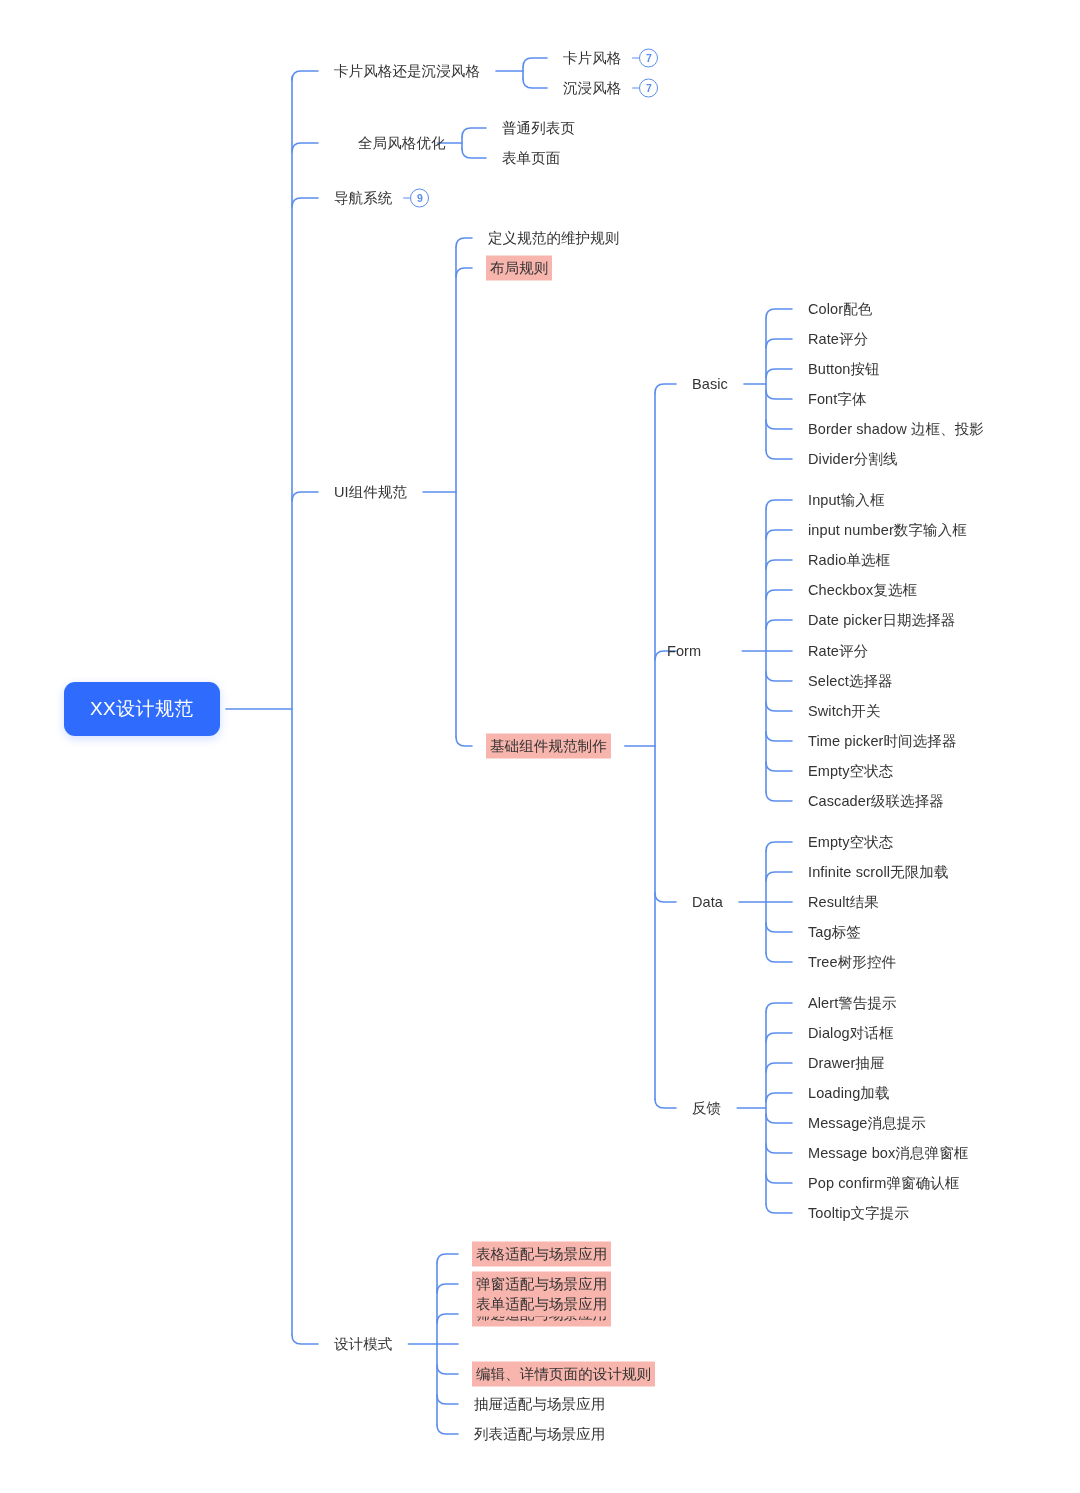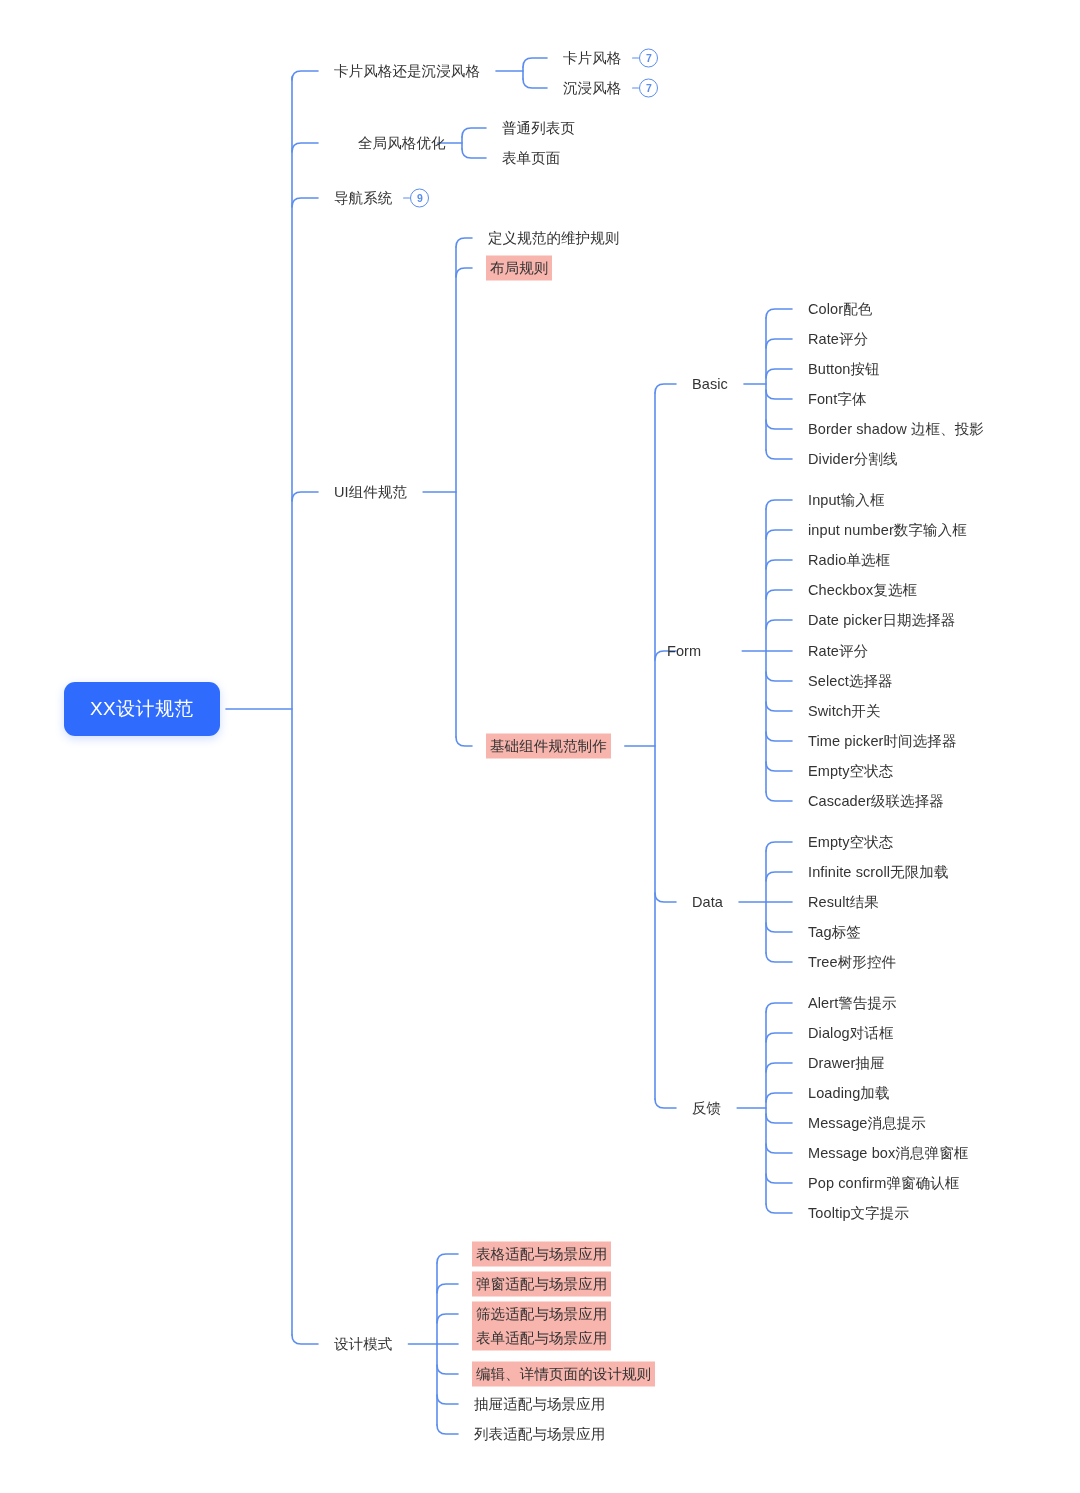--- a/index.html
+++ b/index.html
@@ -327,21 +327,21 @@
       </div>
       <div class="node hl" style="left: 472px; top: 1254px;">
         <span class="node-label">表格适配与场景应用</span>
       </div>
       <div class="node hl" style="left: 472px; top: 1284px;">
         <span class="node-label">弹窗适配与场景应用</span>
       </div>
       <div class="node hl" style="left: 472px; top: 1314px;">
         <span class="node-label">筛选适配与场景应用</span>
       </div>
-      <div class="node hl" style="left: 472px; top: 1304px; margin-top: 34px;">
+      <div class="node hl" style="left: 472px; top: 1304px;">
         <span class="node-label">表单适配与场景应用</span>
       </div>
       <div class="node hl" style="left: 472px; top: 1374px;">
         <span class="node-label">编辑、详情页面的设计规则</span>
       </div>
       <div class="node" style="left: 472px; top: 1404px;">
         <span class="node-label">抽屉适配与场景应用</span>
       </div>
       <div class="node" style="left: 472px; top: 1434px;">
         <span class="node-label">列表适配与场景应用</span>

